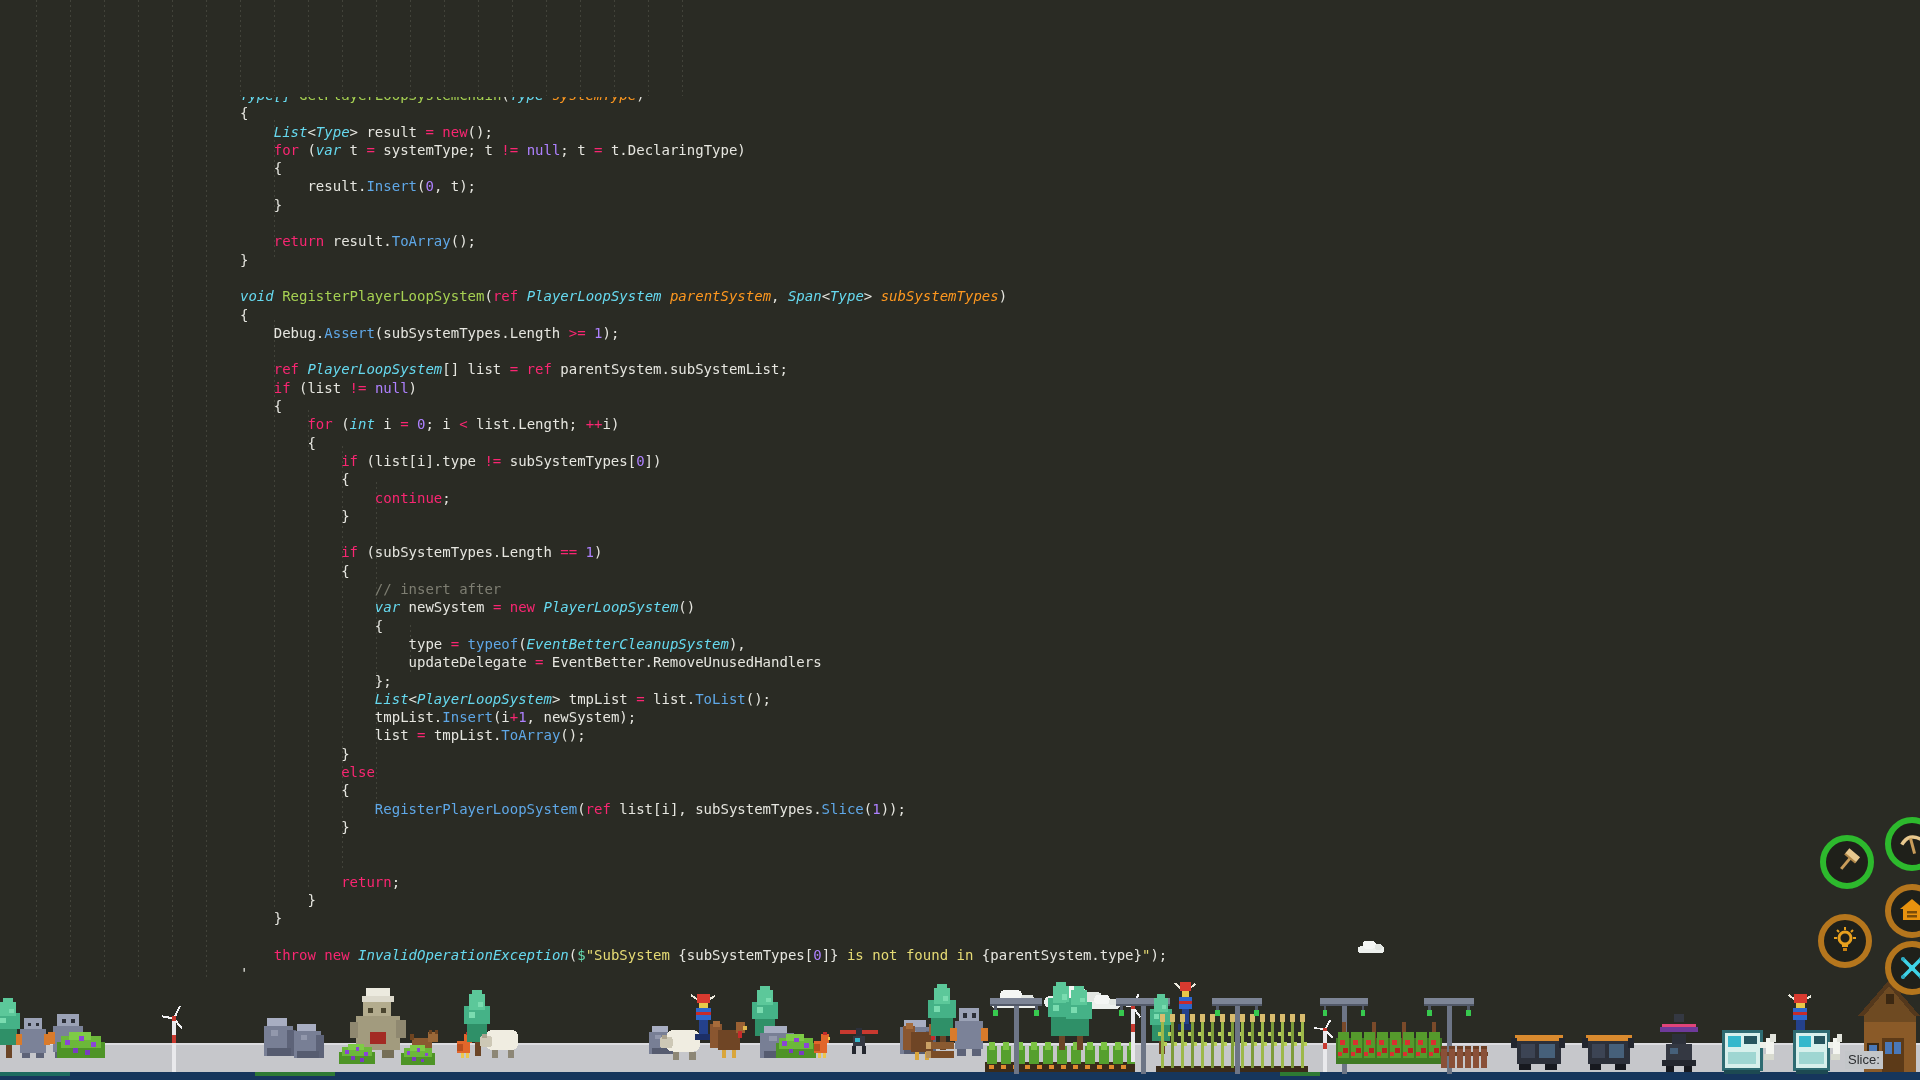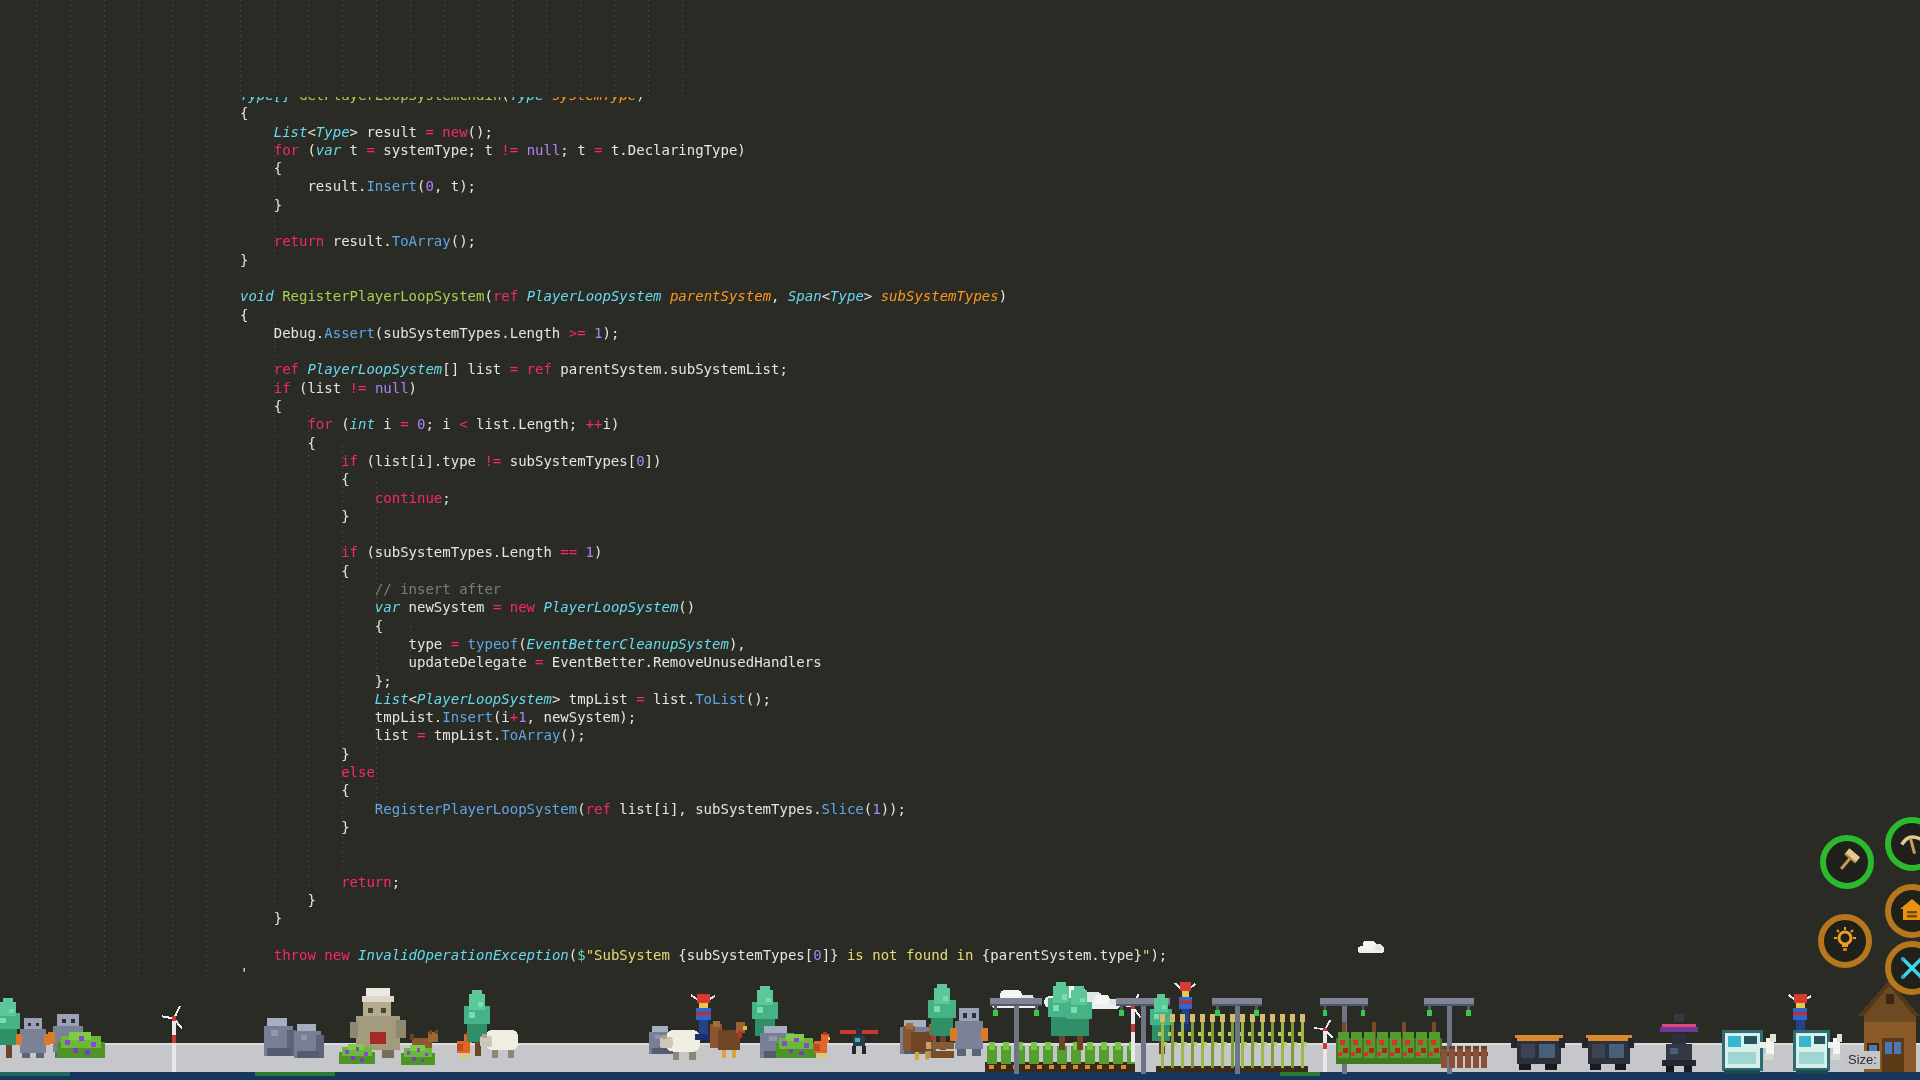--- a/index.html
+++ b/index.html
@@ -785,21 +785,21 @@
           </svg>
         </div>
         <div class="sprite" style="left: 1356px; top: 940px; width: 30px; height: 14px;">
           <svg viewBox="0 0 70 26" preserveAspectRatio="none">
             <rect x="4" y="12" width="62" height="12" fill="#edf0ed" rx="6"></rect>
             <rect x="16" y="2" width="30" height="14" fill="#f4f6f4" rx="7"></rect>
             <rect x="44" y="8" width="18" height="10" fill="#e2e6e2" rx="5"></rect>
           </svg>
         </div>
       </div>
-    <div id="tooltip" style="left: 1845px; top: 1051px;">Size:</div>
+    <div id="tooltip" style="left: 1845px; top: 1051px;">Slice:</div>
     <div id="buttons">
         <div class="gbtn" style="left: 1885px; top: 817px; border-color: rgb(45, 185, 45);">
           <svg viewBox="0 0 30 30">
             <g transform="rotate(-15 15 15)">
               <path d="M5 13 Q15 3 25 13" fill="none" stroke="#e8c88e" stroke-width="3.5"></path>
               <rect x="13.5" y="9" width="3" height="16" fill="#c99c5a"></rect>
             </g>
           </svg>
         </div>
         <div class="gbtn" style="left: 1820px; top: 835px; border-color: rgb(45, 185, 45);">

